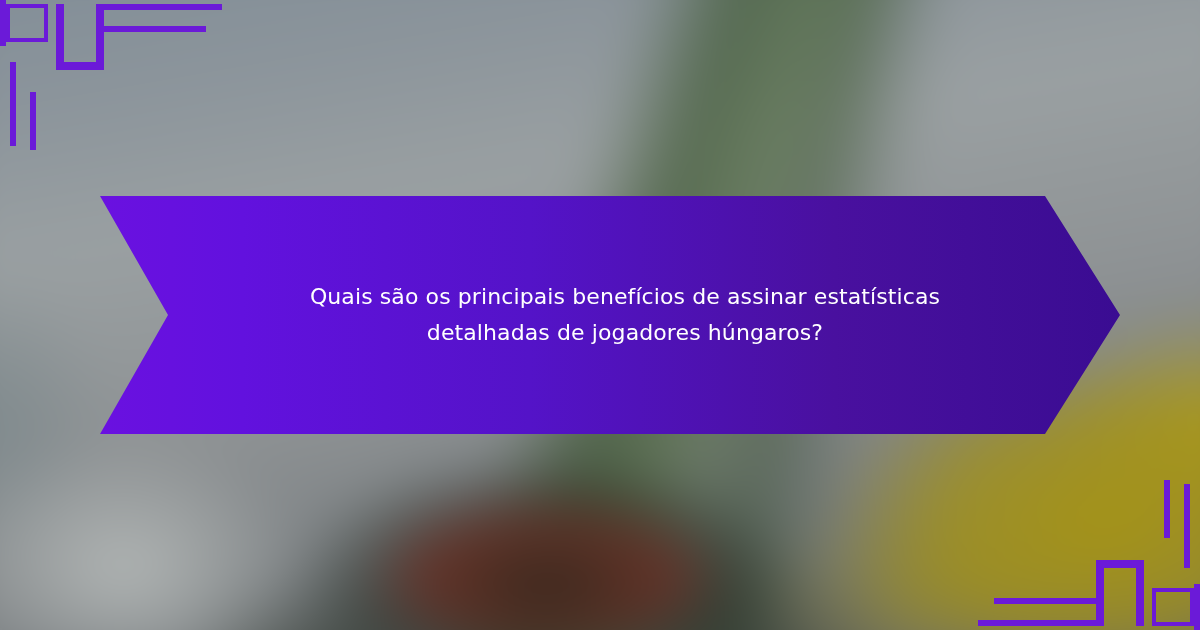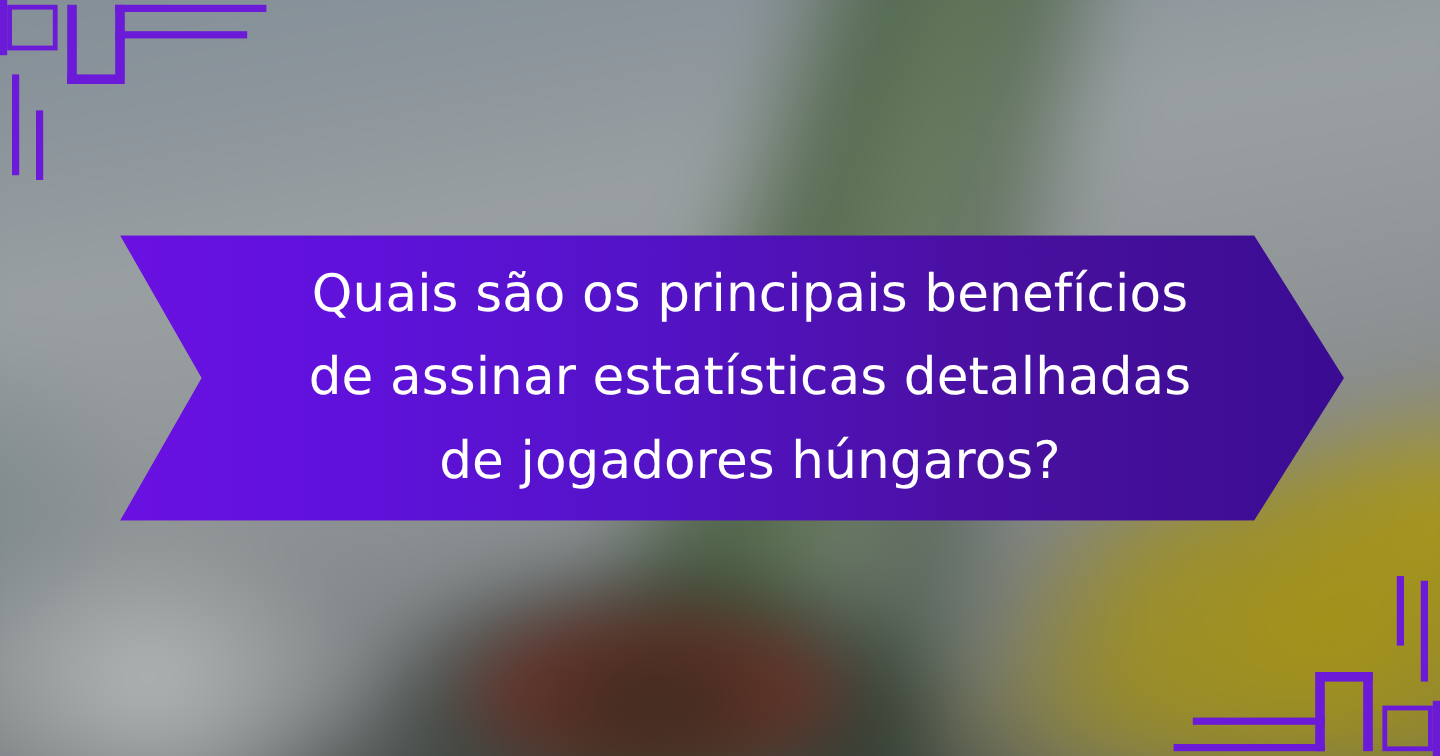--- a/index.html
+++ b/index.html
@@ -75,21 +75,21 @@
 
   
   .banner{
     position:absolute;left:100px;top:196px;width:1020px;height:238px;
     background:linear-gradient(90deg,#6a11e0 0%,#6211de 14%,#5413c8 42%,#49109f 72%,#3a0c92 100%);
     clip-path:polygon(0 0, 945px 0, 1020px 119px, 945px 238px, 0 238px, 68px 119px);
     display:flex;align-items:center;justify-content:center;
   }
   .banner-text{
     color:#ffffff;
-    font-size:43px;
+    font-size:22px;
     line-height:1.62;
     font-weight:400;
     text-align:center;
     max-width:760px;
     letter-spacing:.1px;
     padding-left:30px;
   }
 </style>
 </head>
 <body>

